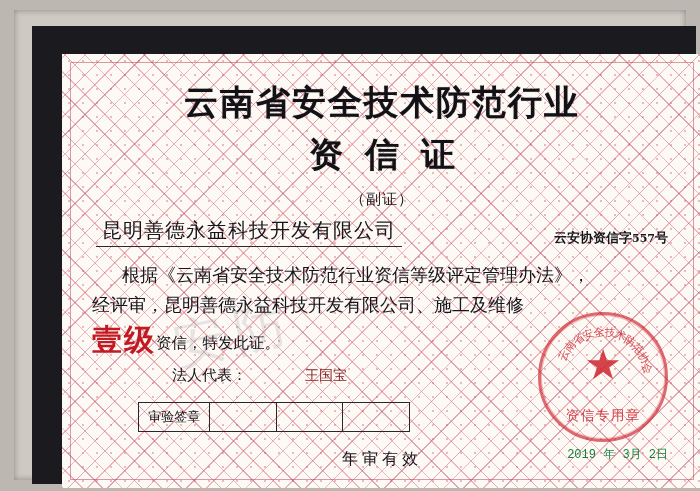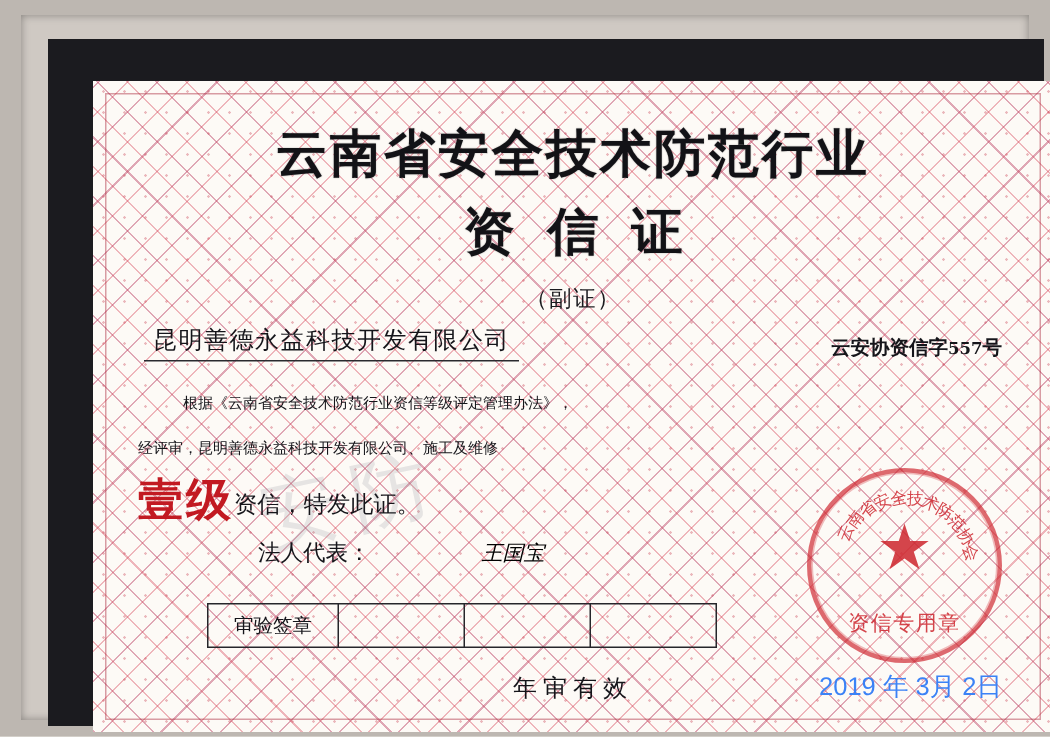--- a/index.html
+++ b/index.html
@@ -68,61 +68,60 @@
   .subtitle{
     text-align:center;margin-top:12px;font-size:15px;color:#1a1a1e;
     font-family:"DejaVu Serif","Liberation Serif",serif;
     letter-spacing:1px;
   }
   .row-org{
     margin-top:8px;display:flex;align-items:flex-end;
     padding:0 34px;
   }
   .org-name{
-    font-size:16px;color:#15151a;letter-spacing:1px;
+    font-size:20px;color:#15151a;letter-spacing:1px;
     font-family:"DejaVu Serif","Liberation Serif",serif;
     border-bottom:1px solid #2a2a2f;
     padding:0 6px 2px 6px;
     flex:0 0 auto;
   }
   .spacer{flex:1;}
   .cert-no{
     font-size:13px;color:#15151a;
     font-family:"DejaVu Serif","Liberation Serif",serif;
     white-space:nowrap;
     font-weight:bold;
   }
   .cert-no .num{font-size:11px;}
   .body-text{
     margin:14px 30px 0 30px;
-    font-size:10px;line-height:30px;color:#15151a;
-    font-family:Liberation Sans, sans-serif;
+    font-size:18px;line-height:30px;color:#15151a;
+    font-family:Liberation Mono, monospace;
     text-align:justify;
   }
   .body-text .indent{display:inline-block;width:30px;}
   .grade-line{
     margin:2px 30px 0 30px;
     font-family:"DejaVu Serif","Liberation Serif",serif;
     color:#15151a;font-size:15.5px;line-height:34px;
   }
   .grade{
     color:#c21a22;font-size:30px;font-weight:bold;letter-spacing:2px;
     font-family:"DejaVu Serif","Liberation Serif",serif;
     vertical-align:-2px;
   }
   .legal-row{
     margin:6px 0 0 0;padding-left:110px;
     font-family:"DejaVu Serif","Liberation Serif",serif;
     font-size:15px;color:#15151a;
     display:flex;align-items:flex-end;
   }
   .legal-name{
-    margin-left:74px;font-size:14px;color:#000000;
+    margin-left:58px;font-size:14px;color:#7f1d1d;
     border-bottom:0;
-    font-style:italic;
   }
   
   .seal{
     position:absolute;right:34px;top:258px;width:124px;height:124px;
     border-radius:50%;
     border:3px solid rgba(206,38,46,.80);
     box-shadow:0 0 0 1px rgba(206,38,46,.35) inset;
     opacity:.85;
   }
   .seal-star{
@@ -141,34 +140,34 @@
   .seal-text i{
     position:absolute;left:50%;top:50%;display:block;
     transform-origin:0 0;font-style:normal;
   }
   .seal-bottom{
     position:absolute;left:0;right:0;bottom:14px;text-align:center;
     font-size:14px;color:#ce262e;letter-spacing:1px;
   }
   
   .tbl{
-    position:absolute;left:76px;top:348px;width:340px;
+    position:absolute;left:76px;top:348px;width:272px;
     border-collapse:collapse;
   }
   .tbl td{
     border:1px solid #26262b;height:26px;
     font-family:"DejaVu Serif","Liberation Serif",serif;
     font-size:13px;color:#15151a;
   }
   .tbl td.lab{width:82px;text-align:center;}
   .tbl td.cell{width:79px;}
   .date-line{
     position:absolute;right:34px;top:392px;
-    font-family:Liberation Sans, sans-serif;
-    font-size:17px;color:#3b82f6;white-space:nowrap;
+    font-family:Liberation Mono, monospace;
+    font-size:12px;color:#15803d;white-space:nowrap;
   }
   .date-line b{font-weight:normal;}
   .footer{
     position:absolute;left:0;right:0;bottom:18px;text-align:center;
     font-family:"DejaVu Serif","Liberation Serif",serif;
     font-size:16px;letter-spacing:4px;color:#15151a;
   }
 </style>
 </head>
 <body>

